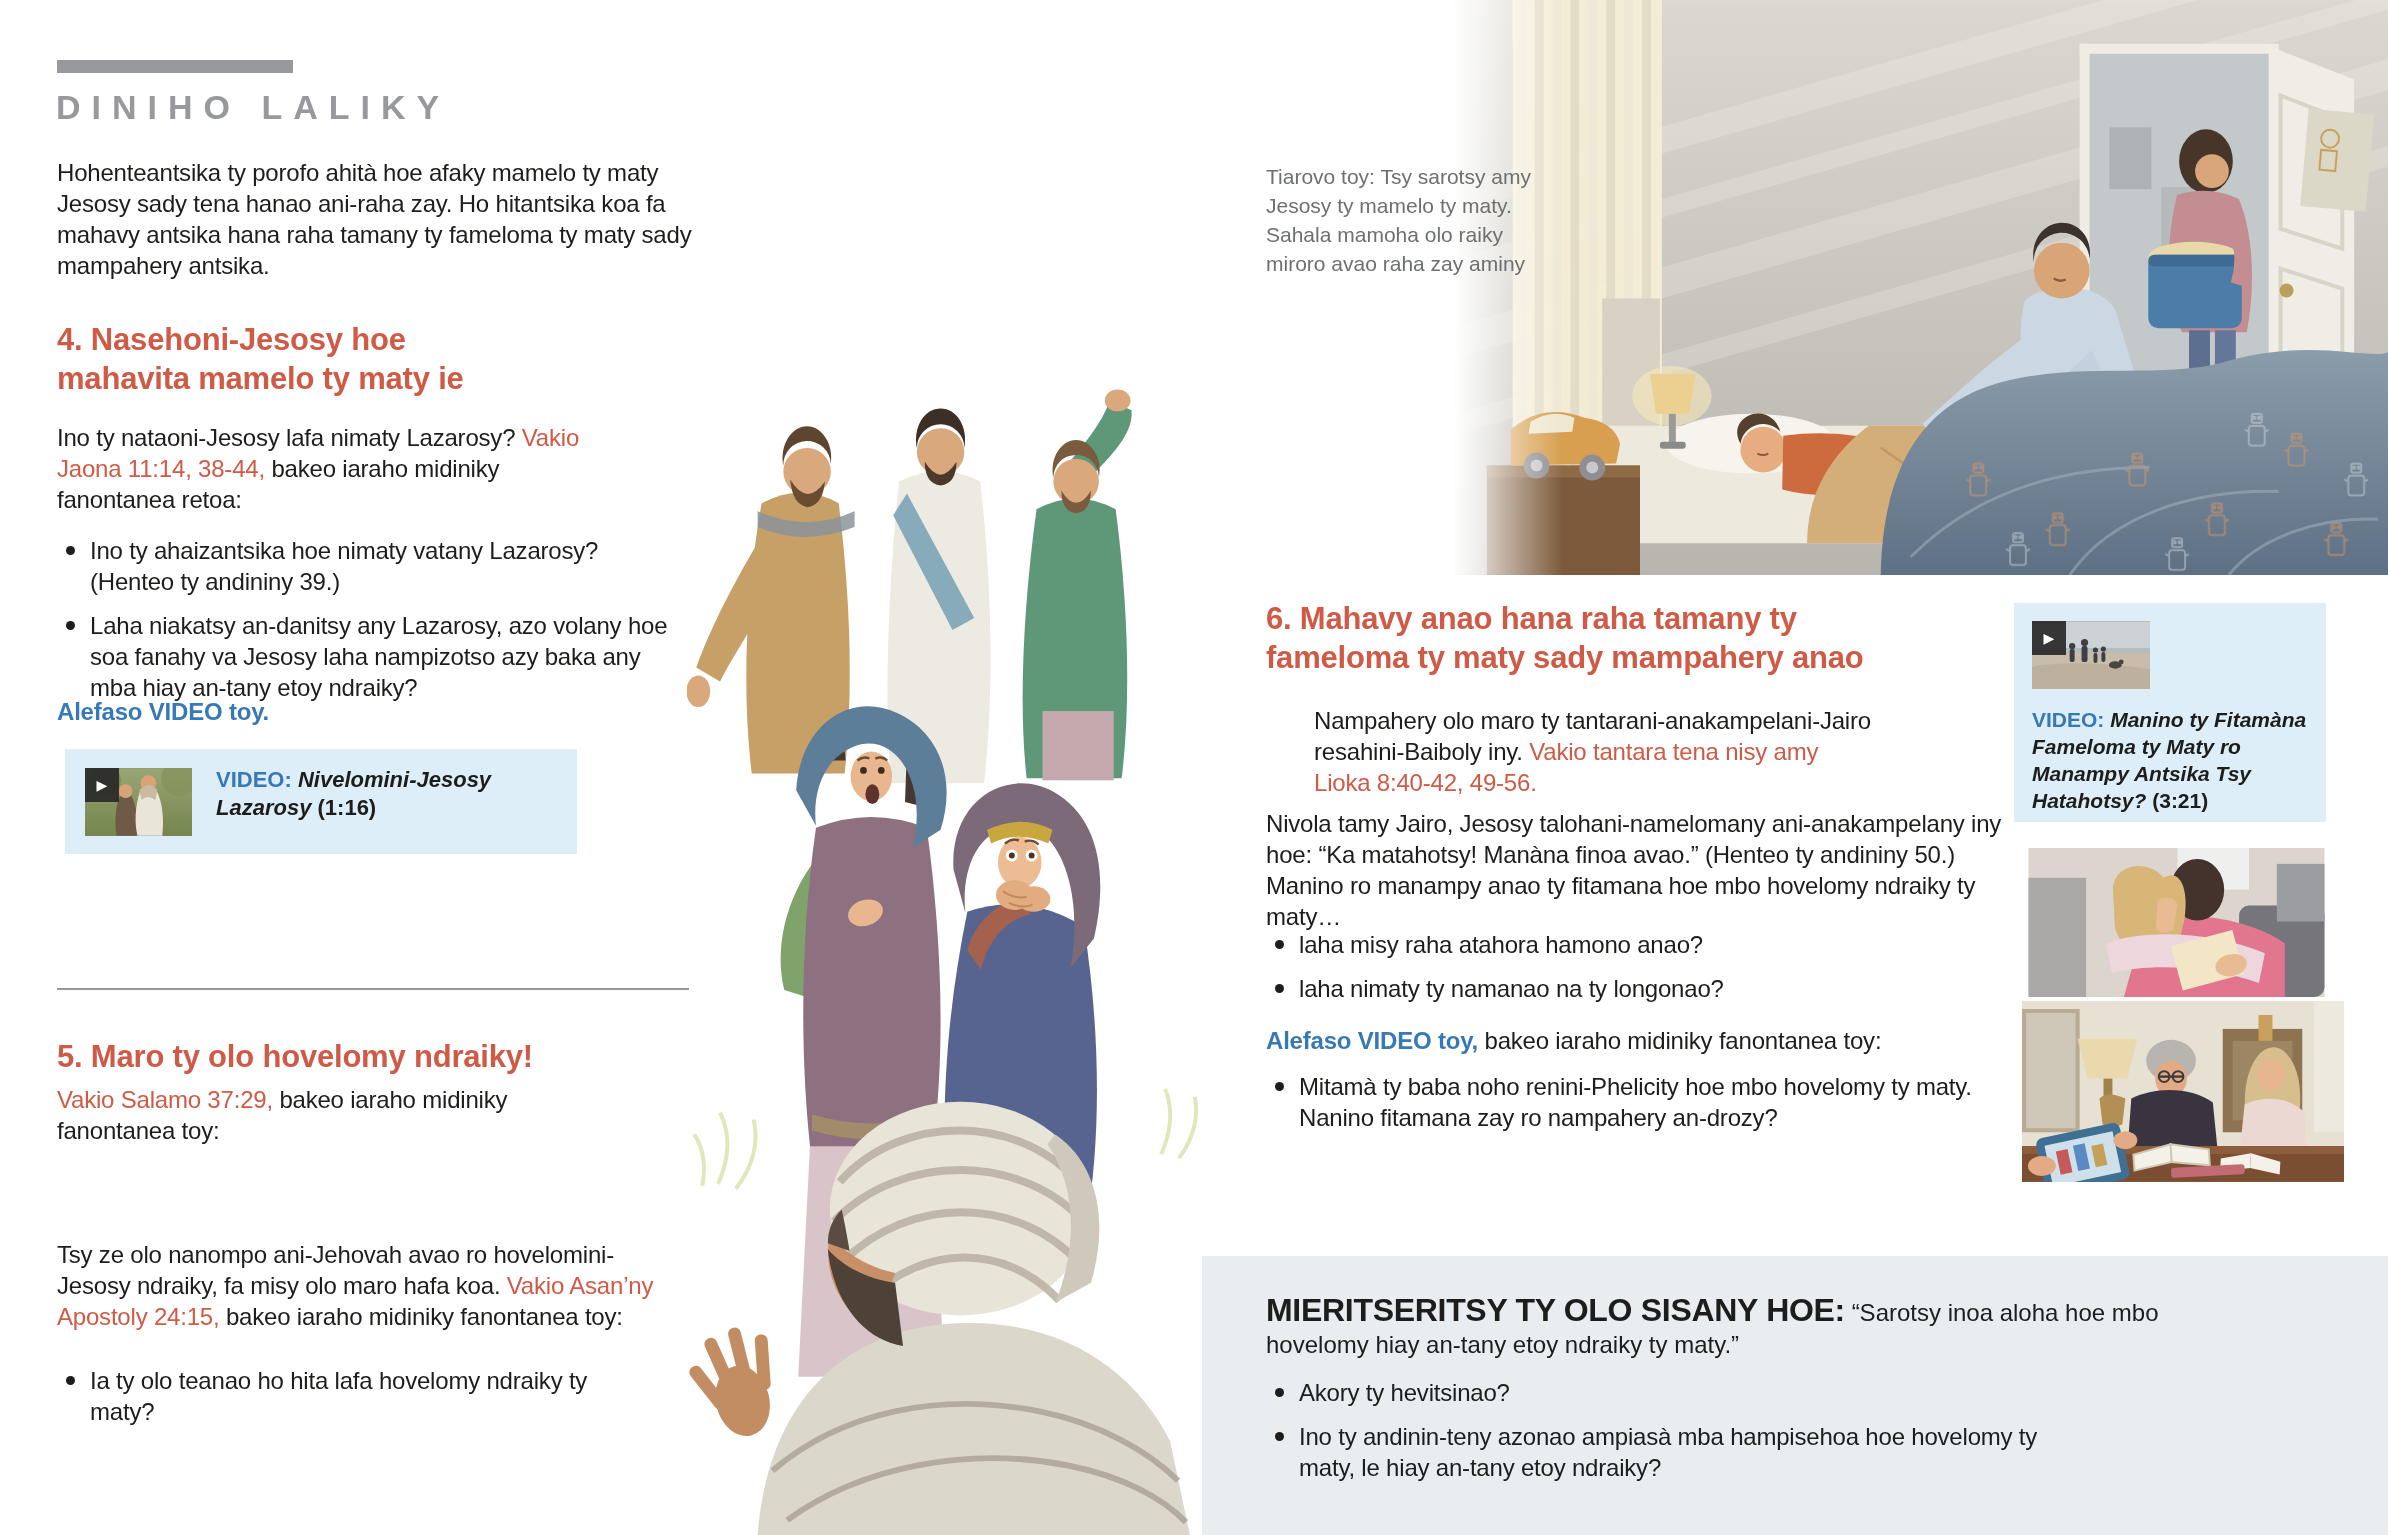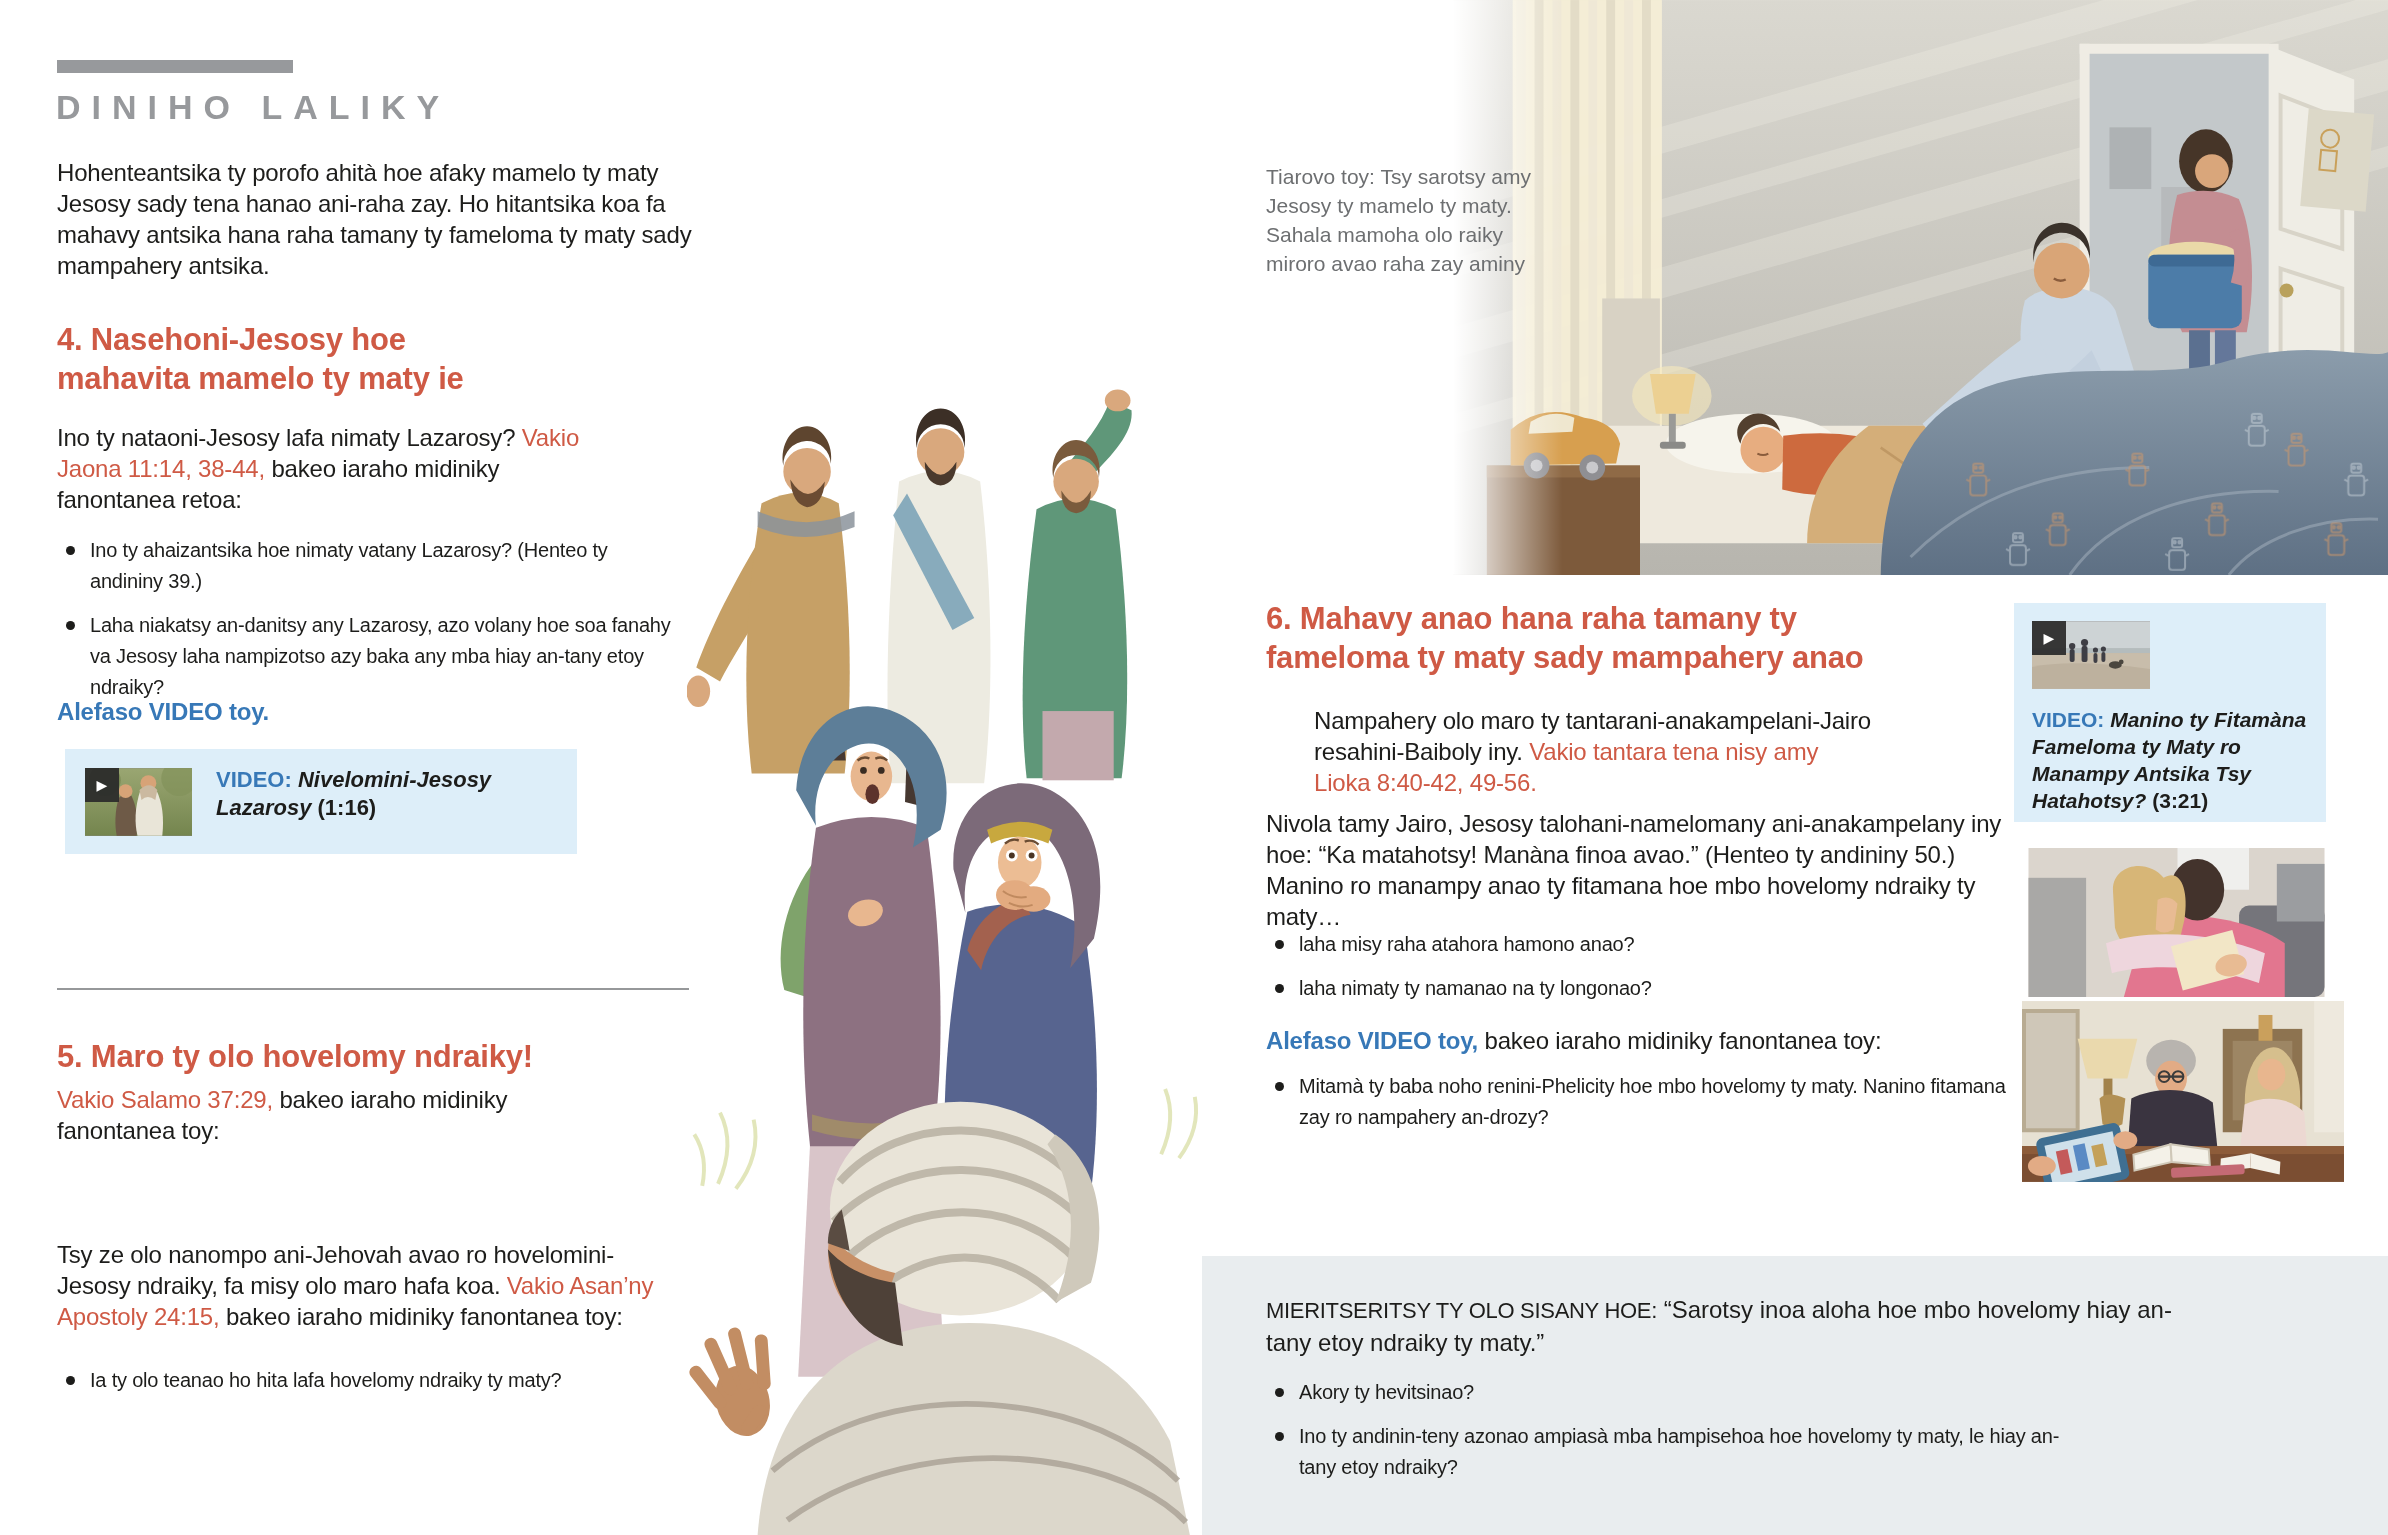--- a/index.html
+++ b/index.html
@@ -11,35 +11,35 @@
         font-family:"Liberation Sans","DejaVu Sans",sans-serif;color:var(--ink);}
   .abs{position:absolute;}
   p,h2,ul{margin:0;padding:0;}
   .body-text{font-size:24px;line-height:31px;letter-spacing:-0.2px;}
   .kicker{font-size:34px;font-weight:bold;letter-spacing:11px;color:var(--hdr);}
   .kicker-rule{height:13px;background:var(--hdr);}
   .sec-title{font-size:31px;line-height:39px;font-weight:bold;color:var(--accent);letter-spacing:-0.2px;}
   .ref{color:var(--accent);text-decoration:none;cursor:pointer;}
   .vlink{color:var(--blue);font-weight:bold;text-decoration:none;cursor:pointer;}
   .bullet-list{list-style:none;}
-  .bullet-list li{position:relative;padding-left:33px;margin-bottom:13px;font-size:20px;line-height:31px;letter-spacing:-0.2px;}
+  .bullet-list li{position:relative;padding-left:33px;margin-bottom:13px;font-size:24px;line-height:31px;letter-spacing:-0.2px;}
   .bullet-list li::before{content:"";position:absolute;left:9px;top:11px;width:9px;height:9px;border-radius:50%;background:var(--ink);}
   .divider{height:2px;background:#96989a;}
   .video-card{background:var(--videobox);}
   .video-card .thumb{position:absolute;overflow:hidden;background:#888;}
   .play-badge{position:absolute;left:0;top:0;width:34px;height:34px;background:rgba(42,42,42,.93);
               display:flex;align-items:center;justify-content:center;color:#fff;font-size:14px;}
   .vtext{position:absolute;font-size:22px;line-height:28px;}
   .vlabel{color:var(--blue);font-weight:bold;}
   .vtitle{font-weight:bold;font-style:italic;}
   .vdur{font-weight:bold;}
   .photo-cap{font-size:21px;line-height:29px;color:var(--cap);}
   .endbox{background:var(--graybox);}
   .end-lead{font-size:24px;line-height:32px;}
-  .end-lead-bold{font-weight:normal;font-size:22px;letter-spacing:-0.3px;}
+  .end-lead-bold{font-weight:bold;font-size:32px;letter-spacing:-0.3px;}
   .sb-cap{font-size:21px;line-height:27px;}
   svg{display:block;}
 </style>
 </head>
 <body>
 
 <div class="page">
 
   <div class="abs kicker-rule" style="left:57px;top:60px;width:236px;"></div>
   <div class="abs kicker" style="left:56px;top:88px;">DINIHO LALIKY</div>

